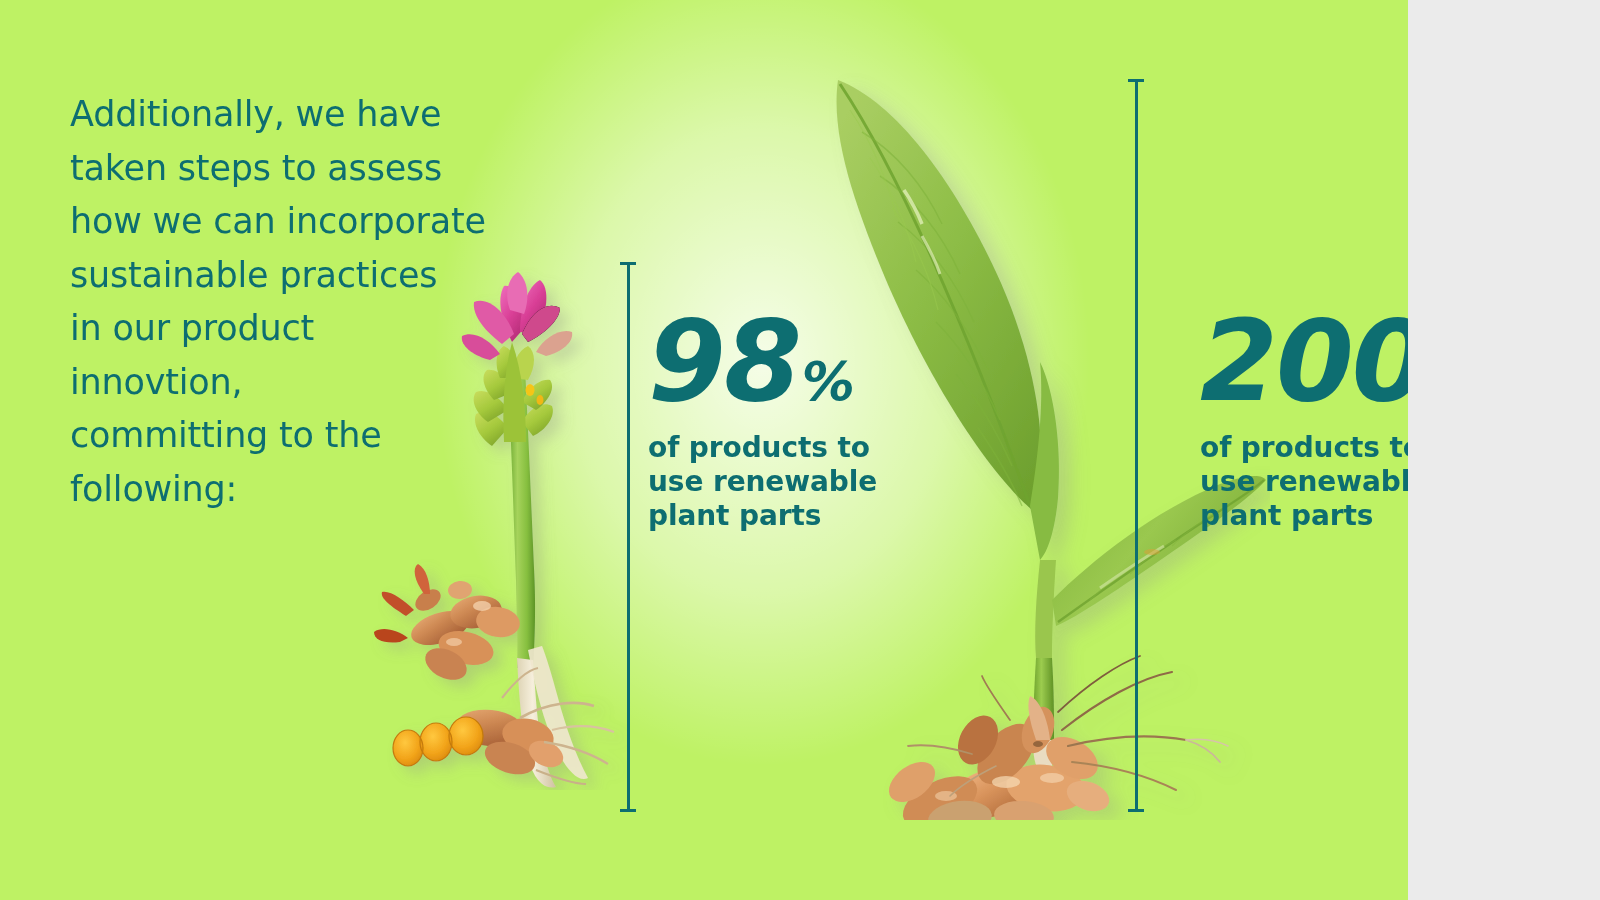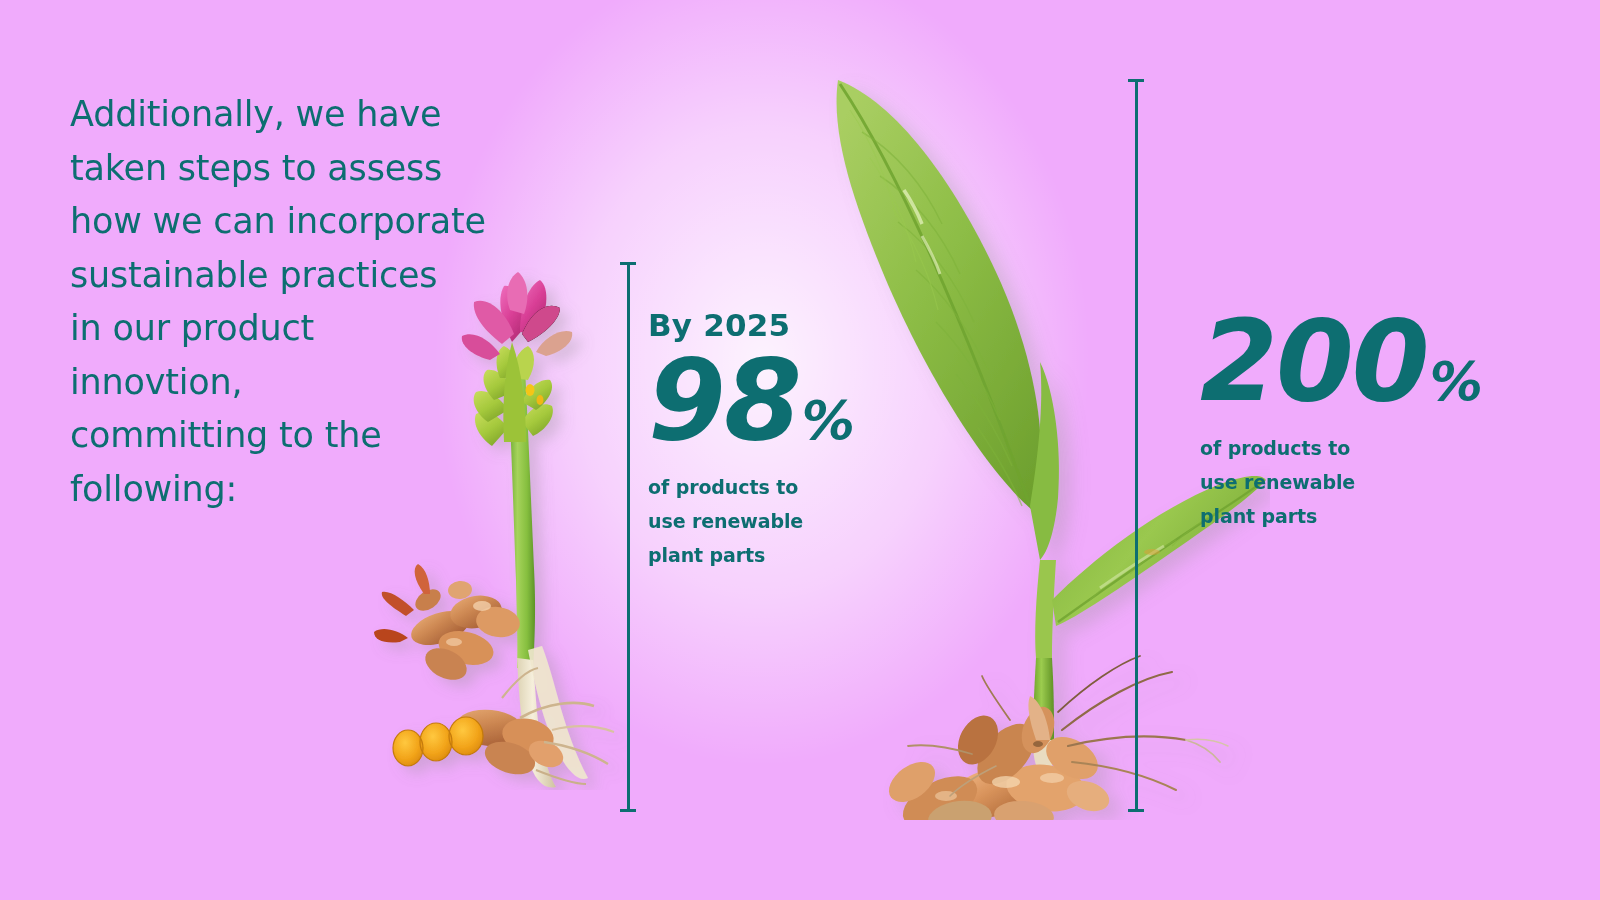--- a/index.html
+++ b/index.html
@@ -10,23 +10,23 @@
   body {
     width: 1600px;
     height: 900px;
     overflow: hidden;
     font-family: "Liberation Sans", sans-serif;
     background: #ebebeb;
   }
 
   #stage {
     position: relative;
-    width: 1600px;
+    width: 1408px;
     height: 900px;
-    background: #f0abfc;
+    background: #bef264;
     overflow: hidden;
   }
 
   
   .backdrop-sheen {
     position: absolute;
     left: 330px;
     top: 0;
     width: 900px;
     height: 900px;
@@ -104,21 +104,21 @@
     letter-spacing: -2px;
     line-height: 0.92;
   }
   .stat-percent {
     font-size: 53px;
     font-weight: 700;
     line-height: 1;
     margin-left: 2px;
   }
   .stat-caption {
-    font-size: 19px;
+    font-size: 28px;
     font-weight: 700;
     line-height: 34px;
     letter-spacing: -0.1px;
     margin-top: 18px;
     white-space: pre-line;
   }
 
   #stat-2025 { left: 648px; top: 310px; }
   #stat-2030 { left: 1200px; top: 310px; }
 
@@ -364,21 +364,20 @@
 committing to the
 following:</div>
 
   <div class="divider" id="divider-1">
     <div class="rule-cap top"></div>
     <div class="rule-line"></div>
     <div class="rule-cap bottom"></div>
   </div>
 
   <div class="stat-block" id="stat-2025">
-    <div class="stat-year">By 2025</div>
     <div class="stat-value-row">
       <span class="stat-number">98</span>
       <span class="stat-percent">%</span>
     </div>
     <div class="stat-caption">of products to
 use renewable
 plant parts</div>
   </div>
 
   <div class="divider" id="divider-2">

